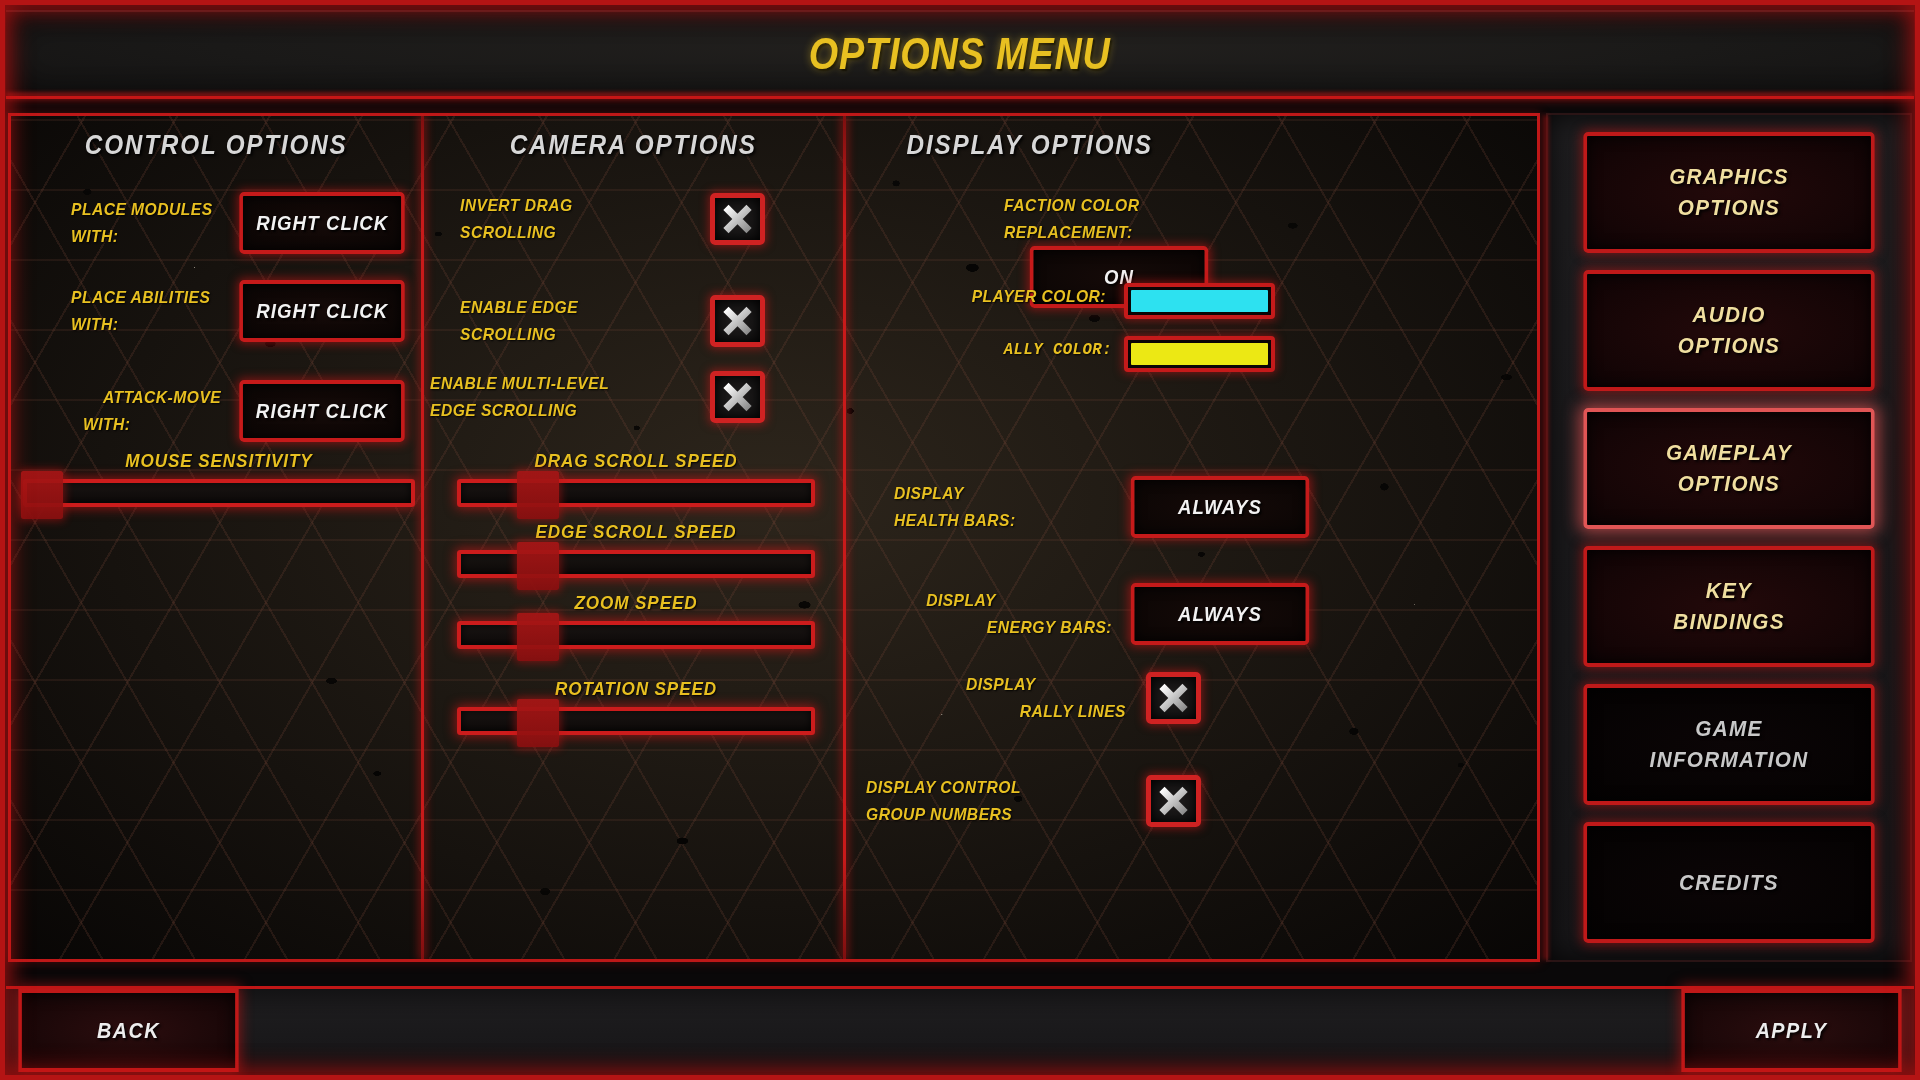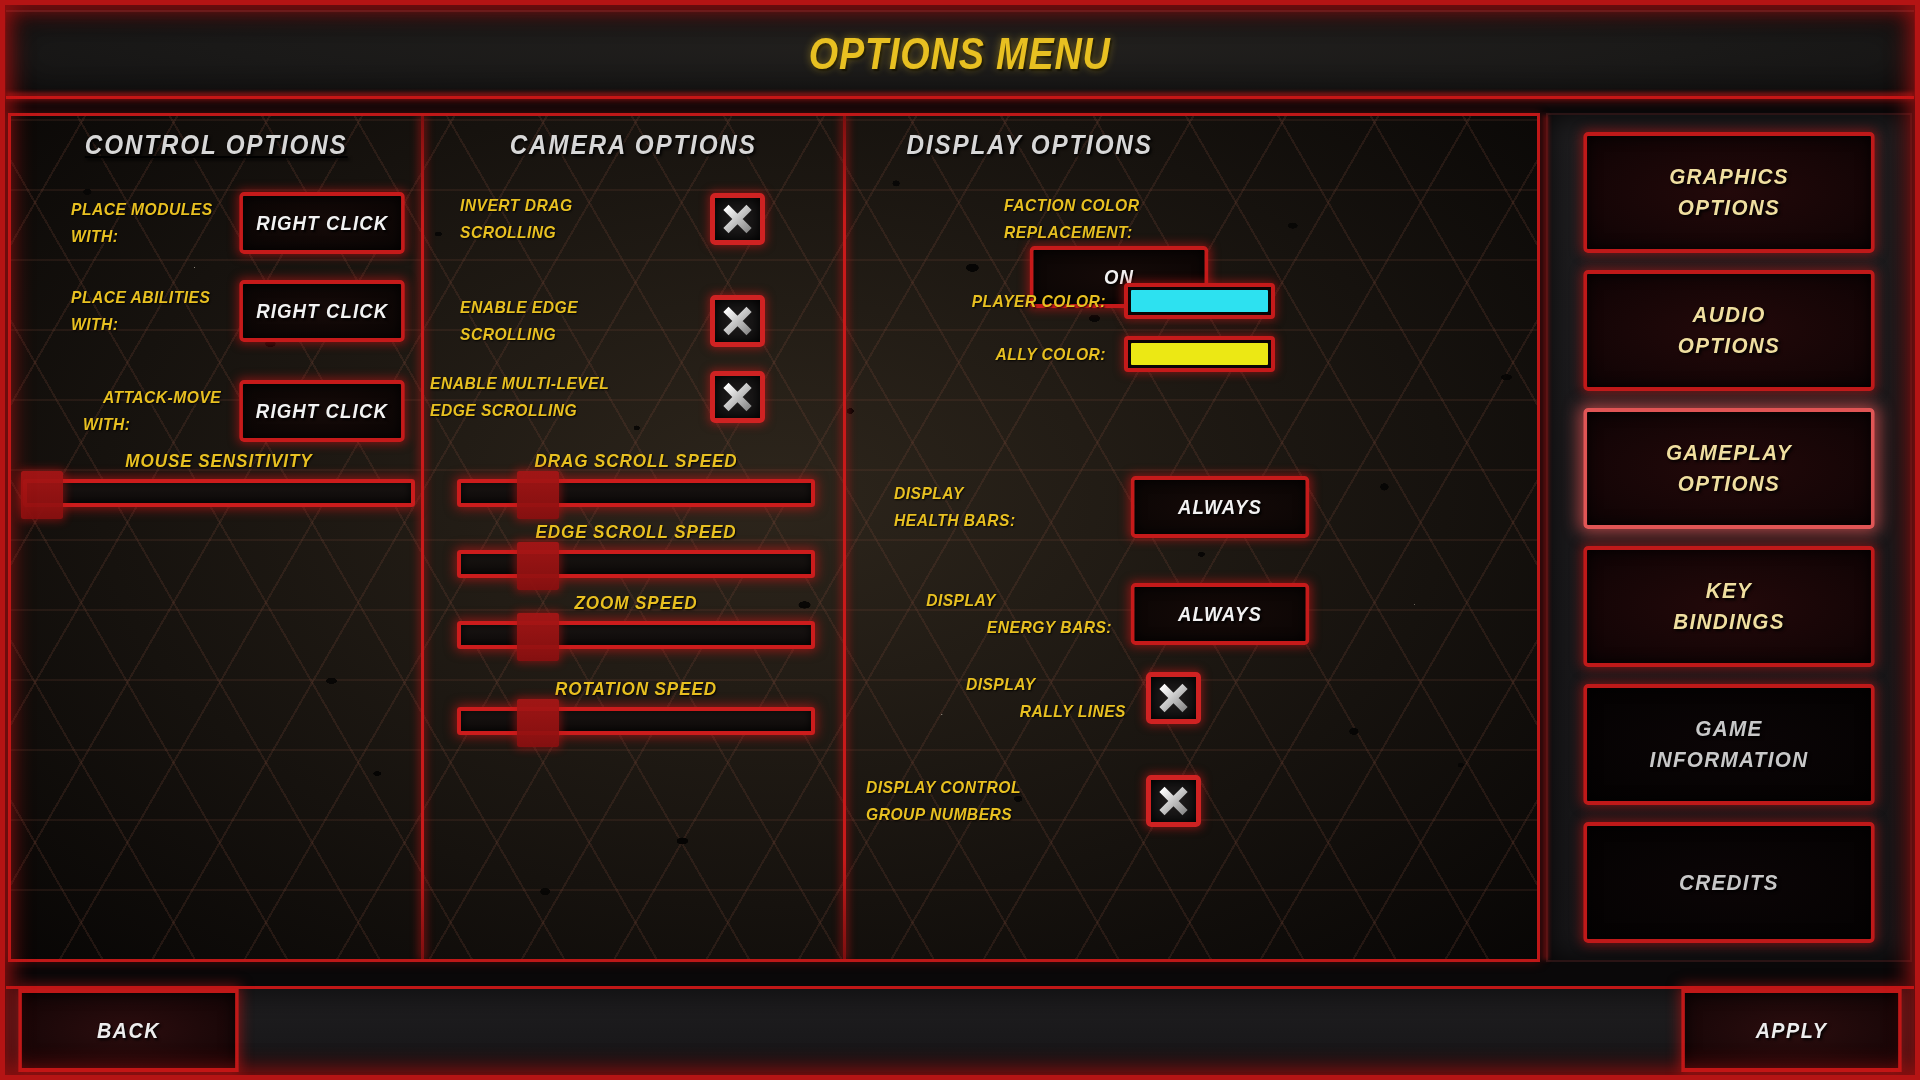--- a/index.html
+++ b/index.html
@@ -121,21 +121,21 @@
       radial-gradient(ellipse 9px 5px at 98% 31%, #060504 58%, transparent 62%);
     opacity:.9;
   }
 
   .columns {
     position: absolute; inset: 0;
     display: flex;
     z-index: 2;
   }
   .col { position: relative; height: 100%; }
-  .col-control { width: 412px; text-decoration: underline; }
+  .col-control { width: 412px; }
   .col-camera  { width: 420px; }
   .col-display { width: 694px; }
   .col-divider {
     width: 3px; height: 100%;
     background: linear-gradient(180deg,#7d0f0f,#c91a1a 12%,#c91a1a 88%,#7d0f0f);
     box-shadow: 0 0 9px 2px rgba(200,22,22,.55);
   }
 
   .col-header {
     text-align: center;
@@ -187,21 +187,21 @@
     background: radial-gradient(ellipse at 50% 50%, #201e1e 0%, #0c0b0b 100%);
     box-shadow: 0 0 9px 2px rgba(205,26,26,.5),
                 inset 0 0 10px rgba(0,0,0,.9);
     position: relative;
   }
   .chk svg { position: absolute; inset: 0; width: 100%; height: 100%; }
 
   
   .color-row {
     position: absolute;
-    display: flex; align-items: center;
+    display: flex; align-items: flex-start;
   }
   .swatch-frame {
     width: 151px; height: 36px;
     border: 4px solid #c51a1a;
     border-radius: 4px;
     background: #0b0505;
     box-shadow: 0 0 9px 2px rgba(200,22,22,.5);
     padding: 3px;
   }
   .swatch { width: 100%; height: 100%; border-radius: 1px; }
@@ -450,21 +450,21 @@
         <div class="color-row" style="left:48px; top:167px; width:450px;">
           <div style="width:230px; text-align:right; padding-right:18px;">
             <div class="opt-label r">PLAYER COLOR:</div>
           </div>
           <div class="swatch-frame">
             <div class="swatch" id="sw-player" style="background: rgb(45, 225, 240);"></div>
           </div>
         </div>
 
         <div class="color-row" style="left:48px; top:220px; width:450px;">
-          <div style="width:230px; text-align:right; padding-right:18px;">
+          <div style="width:230px; text-align:right; padding-right:12px;font-family:Liberation Mono, monospace;">
             <div class="opt-label r">ALLY COLOR:</div>
           </div>
           <div class="swatch-frame">
             <div class="swatch" id="sw-ally" style="background: rgb(236, 232, 20);"></div>
           </div>
         </div>
 
 
         <div class="opt-row" style="left:48px; top:360px; width:450px;">
           <div style="width:230px;">

